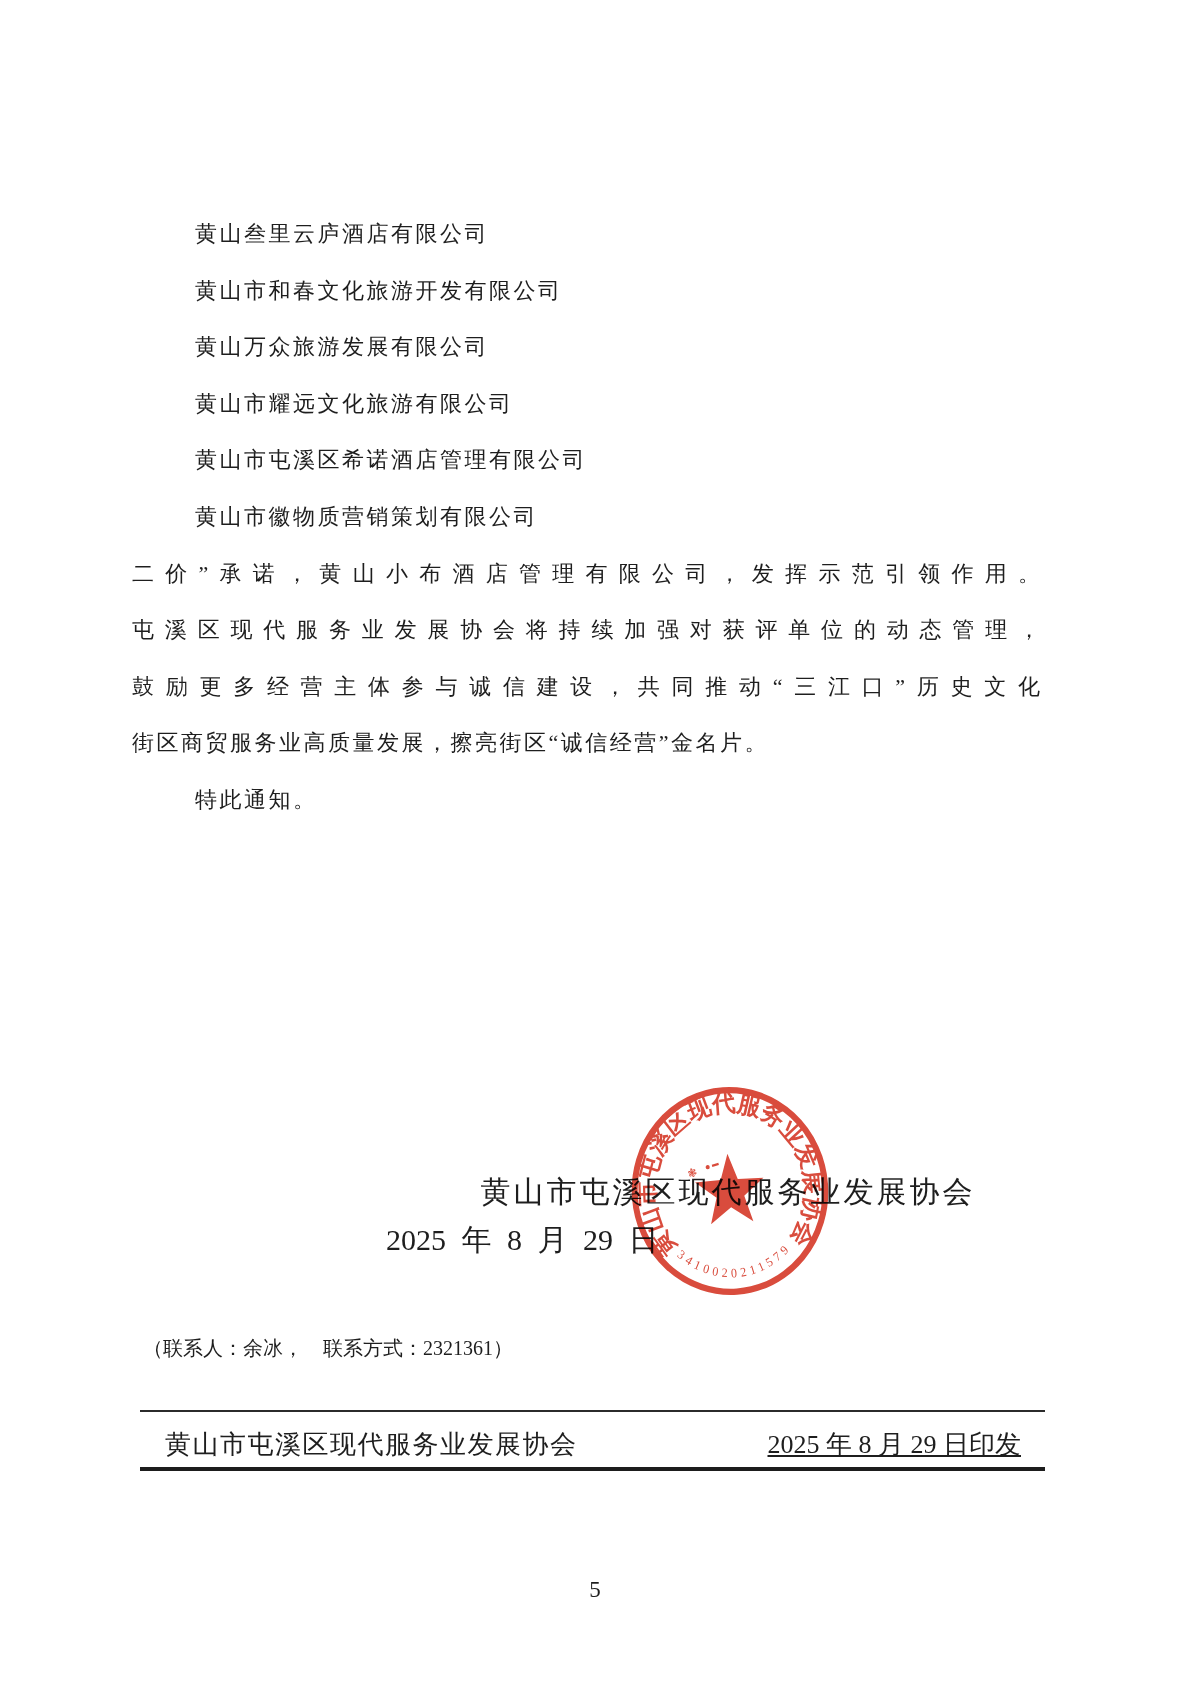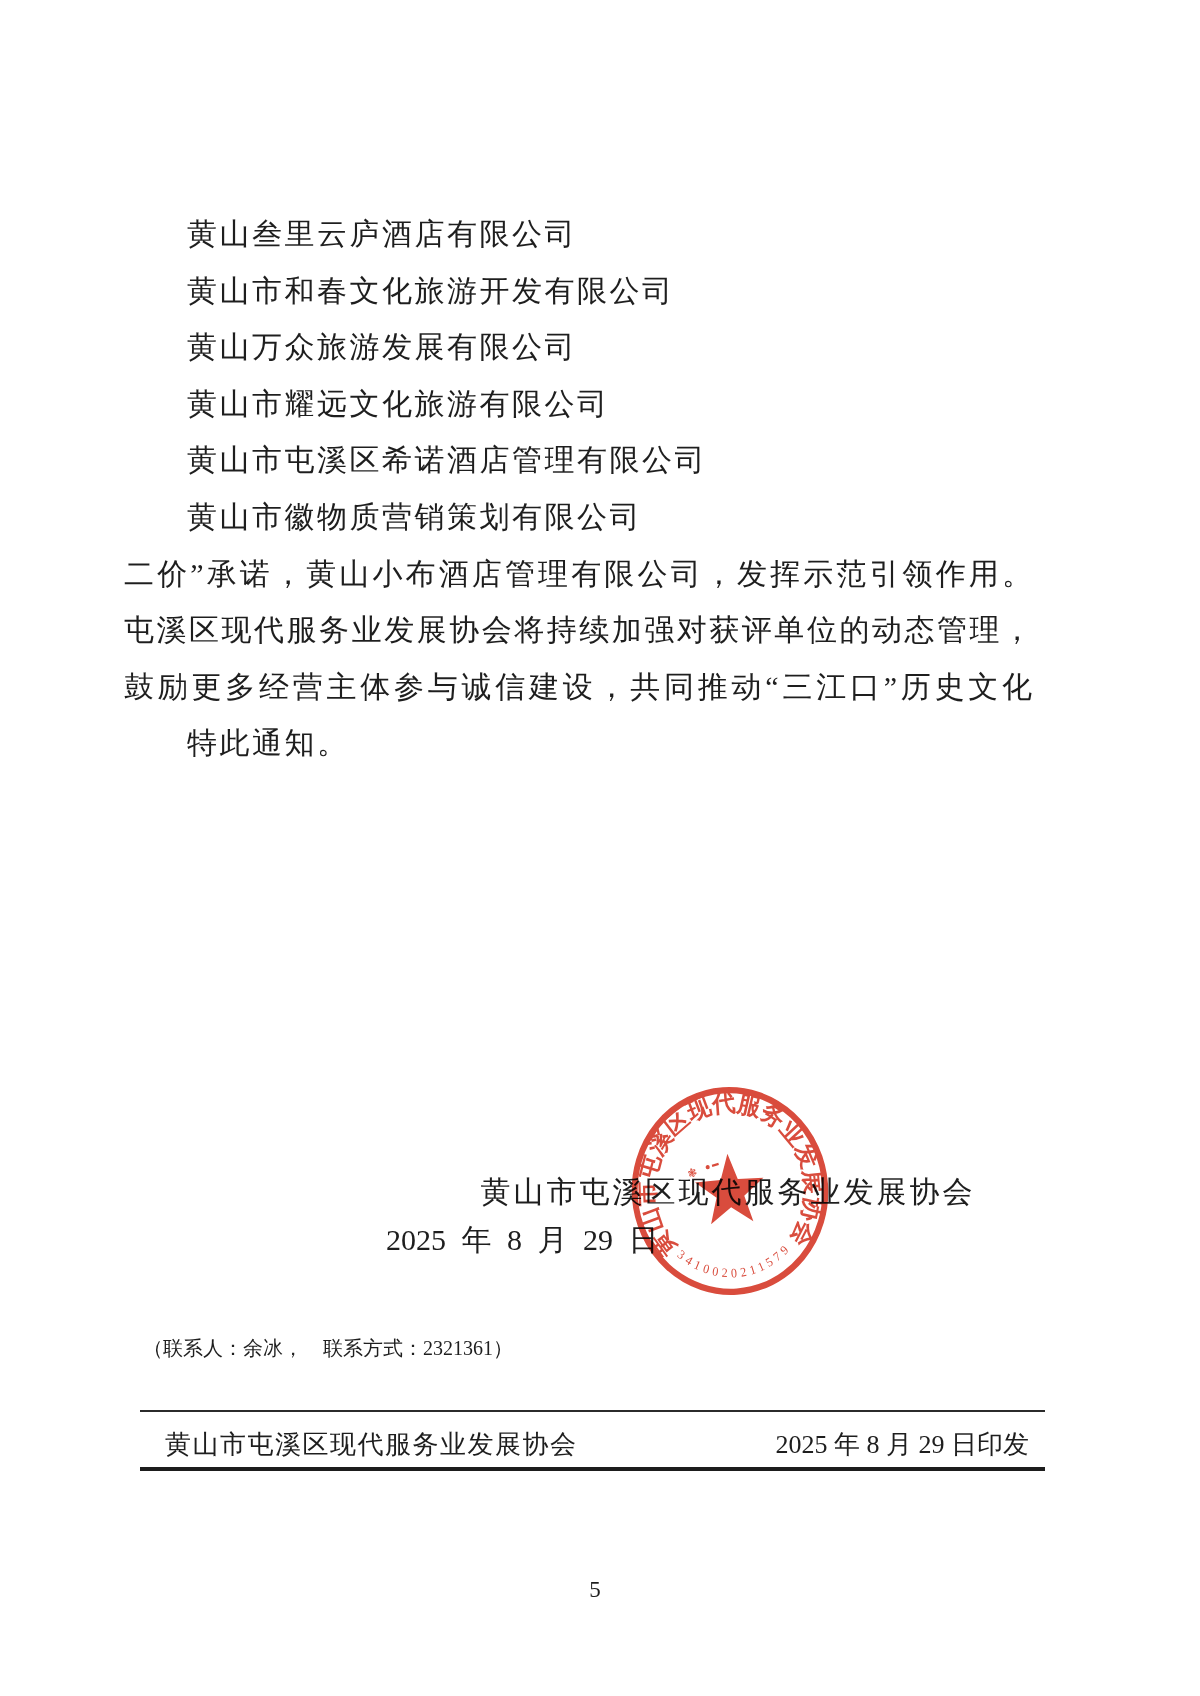--- a/index.html
+++ b/index.html
@@ -3,21 +3,21 @@
 <meta charset="utf-8">
 <style>
   html,body{margin:0;padding:0;}
   body{
     width:1200px;height:1696px;position:relative;background:#ffffff;
     font-family:"Liberation Serif","DejaVu Serif",serif;
     color:#1e1e1e;overflow:hidden;
   }
   .abs{position:absolute;}
   
-  .bodytext{left:124px;top:206px;width:908px;font-size:30px;}
+  .bodytext{left:132px;top:206px;width:908px;font-size:22px;}
   .line{height:56.6px;line-height:56.6px;white-space:nowrap;}
   .ind{padding-left:63px;}
   .ls{letter-spacing:2.5px;}
   .j{white-space:normal;text-align:justify;text-align-last:justify;text-justify:inter-ideograph;letter-spacing:0;}
   .j.ind{width:845px;}
   
   .sig-org{left:428px;top:1166px;width:600px;height:52px;line-height:52px;
     text-align:center;font-size:30px;letter-spacing:3px;white-space:nowrap;}
   .sig-date{left:386px;top:1214px;width:600px;height:52px;line-height:52px;
     font-size:30px;word-spacing:8px;white-space:nowrap;}
@@ -27,36 +27,37 @@
   .seal svg{width:100%;height:100%;display:block;}
   
   .contact{left:143px;top:1322px;height:52px;line-height:52px;font-size:20px;white-space:nowrap;}
   
   .rule1{left:140px;top:1410px;width:905px;height:2px;background:#2b2b2b;}
   .rule2{left:140px;top:1467px;width:905px;height:4px;background:#1d1d1d;}
   .footer{left:140px;top:1424px;width:905px;height:42px;line-height:42px;
     display:flex;justify-content:space-between;align-items:center;
     padding:0;box-sizing:border-box;font-size:26px;white-space:nowrap;}
   .footer .f-left{margin-left:25px;letter-spacing:1.5px;}
-  .footer .f-right{margin-right:16px;}
+  .footer .f-right{margin-right:24px;text-decoration:underline;}
   .pagenum{left:0;top:1576px;width:1190px;text-align:center;font-size:23px;height:28px;line-height:28px;}
 </style>
 </head>
 <body>
 
 <div class="abs bodytext">
   <div class="line ind ls">黄山叁里云庐酒店有限公司</div>
   <div class="line ind ls">黄山市和春文化旅游开发有限公司</div>
   <div class="line ind ls">黄山万众旅游发展有限公司</div>
   <div class="line ind ls">黄山市耀远文化旅游有限公司</div>
   <div class="line ind ls">黄山市屯溪区希诺酒店管理有限公司</div>
   <div class="line ind ls">黄山市徽物质营销策划有限公司</div>
   <div class="line j">二价”承诺，黄山小布酒店管理有限公司，发挥示范引领作用。</div>
   <div class="line j">屯溪区现代服务业发展协会将持续加强对获评单位的动态管理，</div>
   <div class="line j">鼓励更多经营主体参与诚信建设，共同推动“三江口”历史文化</div>
+  <div class="line ls">街区商贸服务业高质量发展，擦亮街区“诚信经营”金名片。</div>
   <div class="line ind ls">特此通知。</div>
 </div>
 
 <div class="abs sig-org">黄山市屯溪区现代服务业发展协会</div>
 <div class="abs sig-date">2025 年 8 月 29 日</div>
 
 <div class="abs seal">
   <svg viewBox="0 0 240 240" preserveAspectRatio="none">
     <circle cx="120" cy="120" r="111" fill="none" stroke="#d53827" stroke-width="7"></circle>
     <path id="sealTextArc" d="M 57.8 182.2 A 88 88 0 1 1 182.2 182.2" fill="none"></path>

